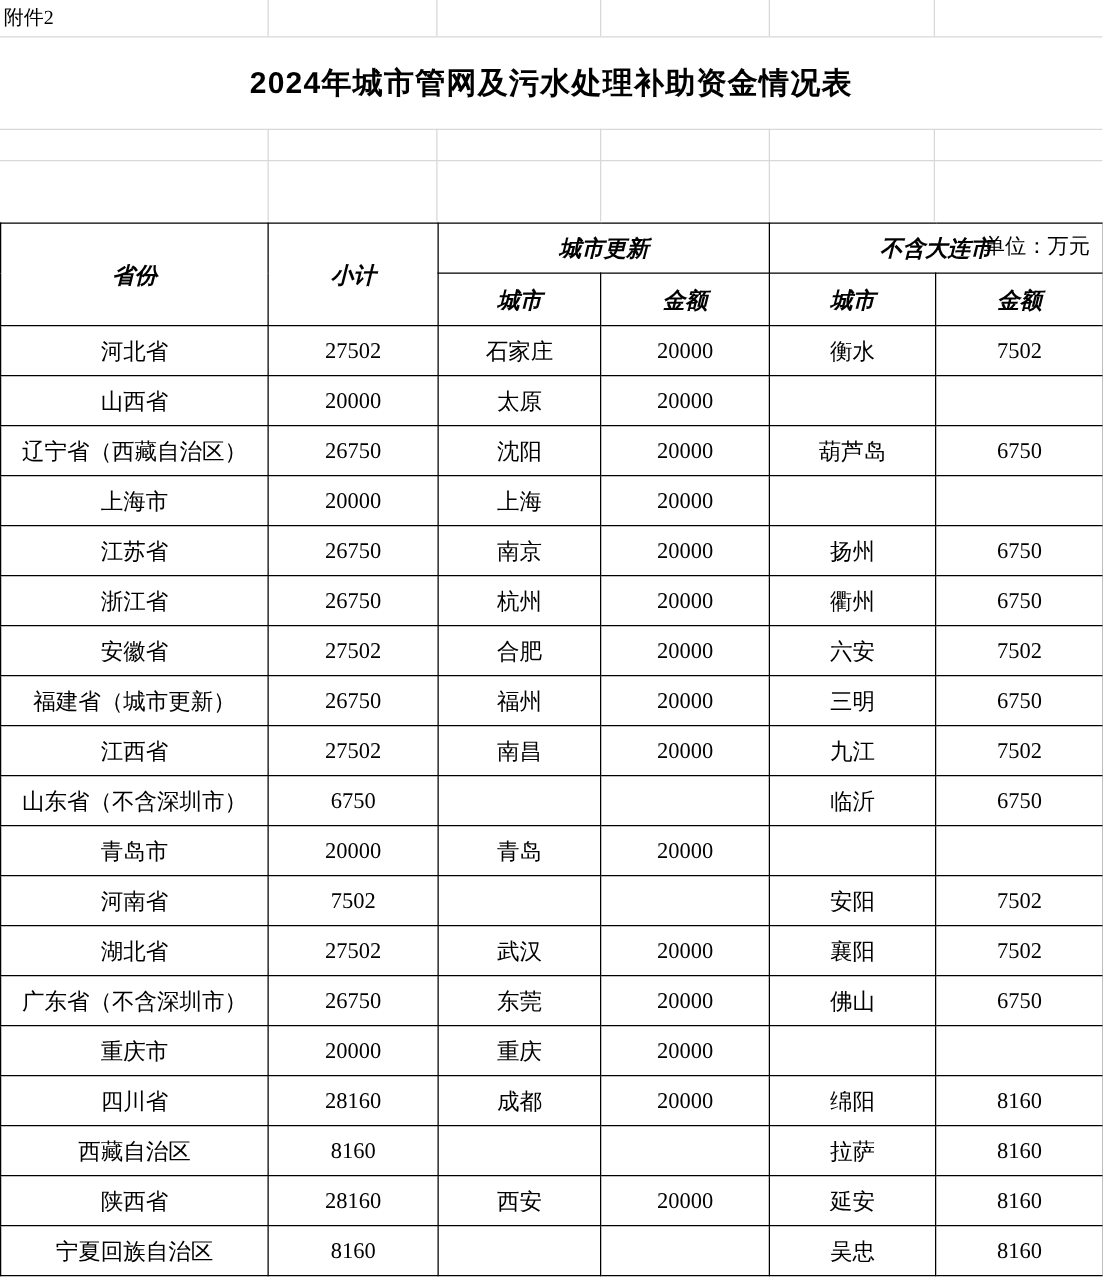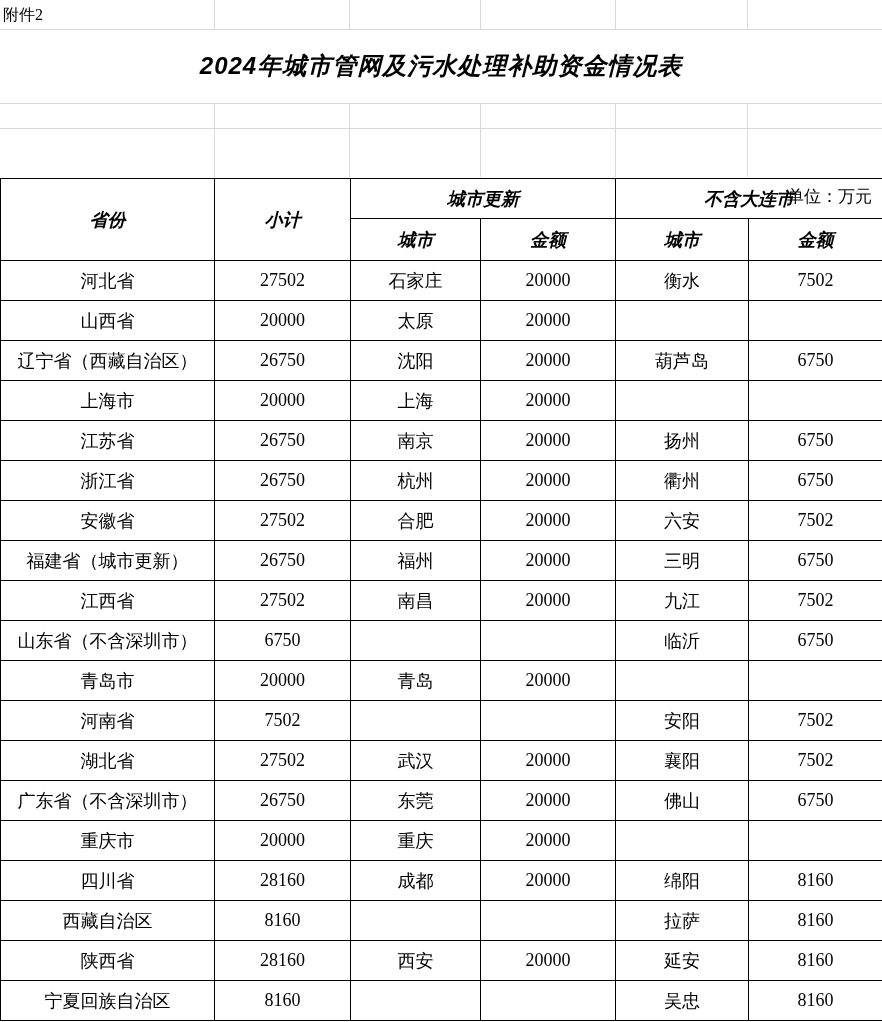--- a/index.html
+++ b/index.html
@@ -16,21 +16,21 @@
   .strip-mid{top:103px;height:74px;}
 
   .attach-label{
     position:absolute;left:3px;top:0;height:29px;line-height:29px;
     font-size:16px;
   }
   .doc-title{
     position:absolute;left:0;top:29px;width:882px;height:74px;
     display:flex;align-items:center;justify-content:center;
     font-family:"Liberation Sans","DejaVu Sans",sans-serif;
-    font-weight:bold;font-size:24px;letter-spacing:1px;font-style:italic;
+    font-weight:bold;font-size:24px;letter-spacing:1px;
   }
   .unit-label{
     position:absolute;right:10px;top:128px;height:49px;line-height:49px;
     font-size:17px;
     margin-top:44px;
   }
   table.main{
     position:absolute;left:0;top:178px;width:882px;
     border-collapse:collapse;table-layout:fixed;
   }

